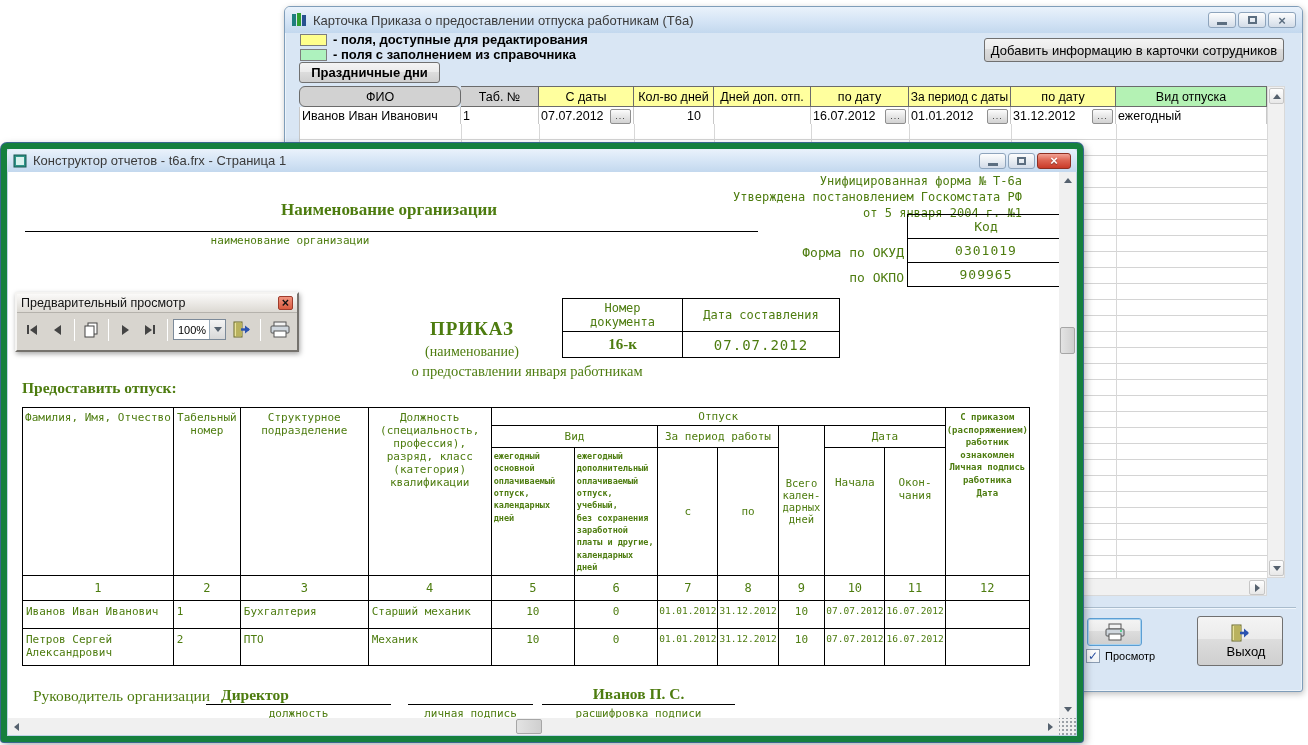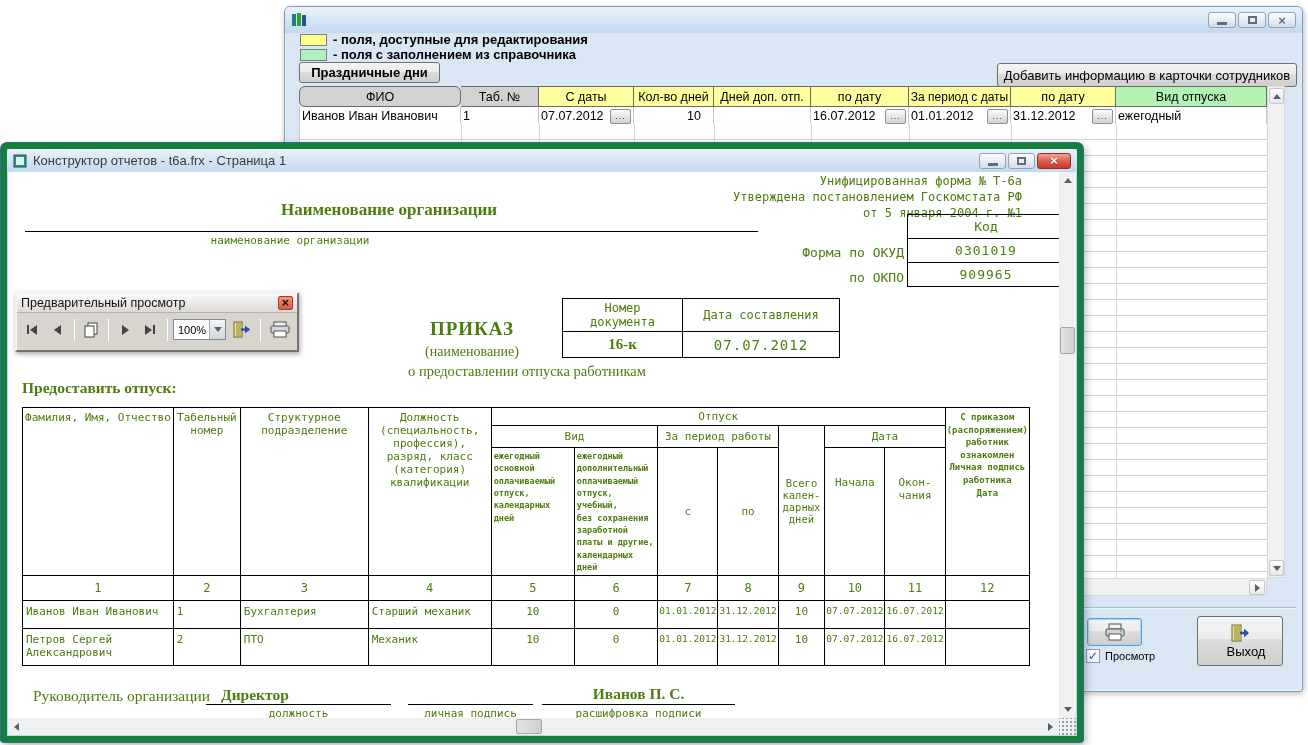--- a/index.html
+++ b/index.html
@@ -133,20 +133,21 @@
 </head>
 <body>
 
 <div class="win" id="card-win">
   <div class="titlebar">
     <svg width="16" height="16" viewBox="0 0 16 16">
       <rect x="1" y="2" width="4" height="12" fill="#1f7e7e"></rect>
       <rect x="6" y="1" width="4" height="13" fill="#2fa02f"></rect>
       <rect x="11" y="3" width="4" height="11" fill="#27518f"></rect>
     </svg>
+    <span class="title-text">Карточка Приказа о предоставлении отпуска работникам (Т6а)</span>
     <span class="winbtns">
       <span class="wbtn">
           <span class="bar"></span>
         </span>
       <span class="wbtn">
           <span class="sq"></span>
         </span>
       <span class="wbtn">
           <span class="x-glyph">×</span>
         </span>
@@ -156,21 +157,21 @@
   <div class="abs" style="left:15px;top:25px;display:flex;align-items:center;">
     <span class="legend-swatch" style="background:#ffff8c;"></span>
     <span class="legend-label">- поля, доступные для редактирования</span>
   </div>
   <div class="abs" style="left:15px;top:40px;display:flex;align-items:center;">
     <span class="legend-swatch" style="background:#aef2be;"></span>
     <span class="legend-label">- поля с заполнением из справочника</span>
   </div>
 
   <div class="abs btn7" style="left:14px;top:55px;width:141px;height:21px;font-weight:bold;">Праздничные дни</div>
-  <div class="abs btn7" style="left:699px;top:56px;width:300px;height:24px;margin-left:13px;">Добавить информацию в карточки сотрудников</div>
+  <div class="abs btn7" style="left:699px;top:31px;width:300px;height:24px;">Добавить информацию в карточки сотрудников</div>
 
   <div class="abs card-table">
     <div class="ct-header">
       <div class="ct-h hdr-gray" style="width:162px;">ФИО</div>
       <div class="ct-h hdr-gray" style="width:78px;">Таб. №</div>
       <div class="ct-h hdr-yellow" style="width:95px;">С даты</div>
       <div class="ct-h hdr-yellow" style="width:80px;">Кол-во дней</div>
       <div class="ct-h hdr-yellow" style="width:97px;">Дней доп. отп.</div>
       <div class="ct-h hdr-yellow" style="width:98px;">по дату</div>
       <div class="ct-h hdr-yellow" style="width:102px;font-size:12px;">За период с даты</div>
@@ -337,21 +338,21 @@
         </tr>
         <tr style="height:26px;">
           <td class="serif" style="font-weight:bold;font-size:15px;">16-к</td>
           <td style="font-size:14px;letter-spacing:1px;">07.07.2012</td>
         </tr>
       </tbody>
         </table>
 
       <div class="abs serif" style="left:286px;top:146px;width:356px;text-align:center;font-weight:bold;font-size:19px;letter-spacing:1px;">ПРИКАЗ</div>
       <div class="abs serif" style="left:286px;top:172px;width:356px;text-align:center;font-size:14px;">(наименование)</div>
-      <div class="abs serif" style="left:296px;top:191px;width:446px;text-align:center;font-size:14.5px;">о предоставлении отпуска работникам</div>
+      <div class="abs serif" style="left:296px;top:191px;width:446px;text-align:center;font-size:14.5px;">о предоставлении января работникам</div>
 
       <div class="abs serif" style="left:14px;top:207px;font-weight:bold;font-size:15.5px;">Предоставить отпуск:</div>
 
       <table class="rep-table">
         <colgroup>
           <col style="width:165px">
             <col style="width:68px">
             <col style="width:137px">
             <col style="width:128px">
           <col style="width:87px">

